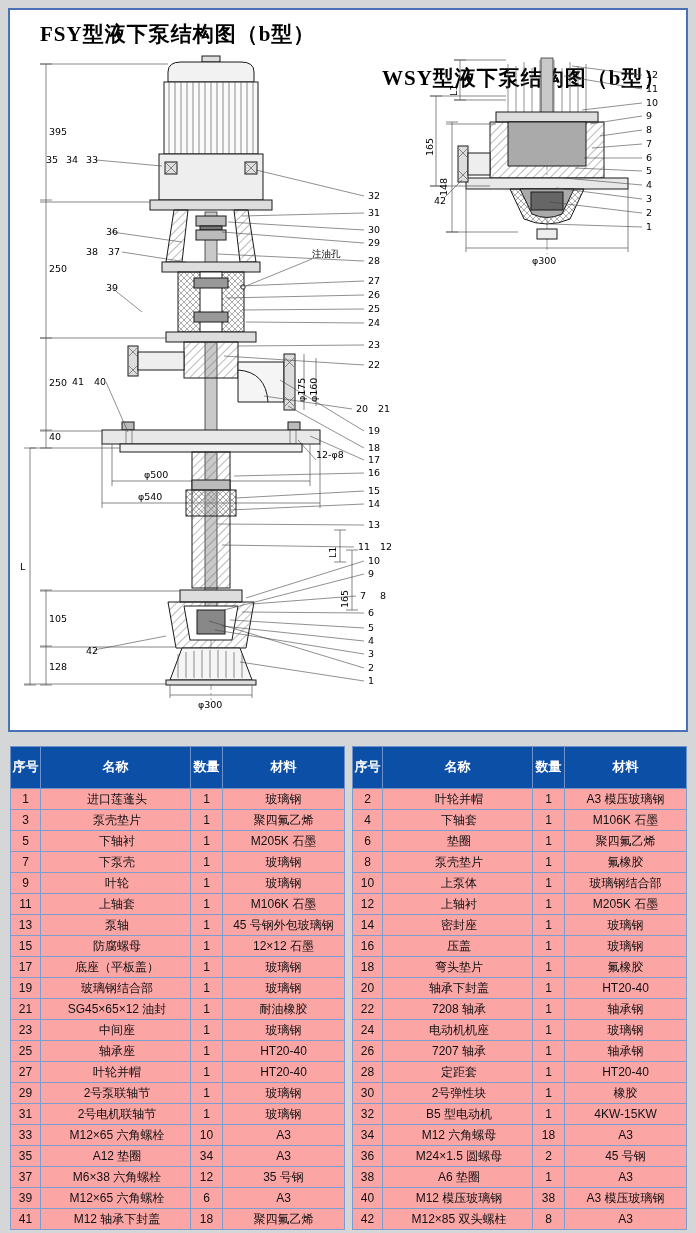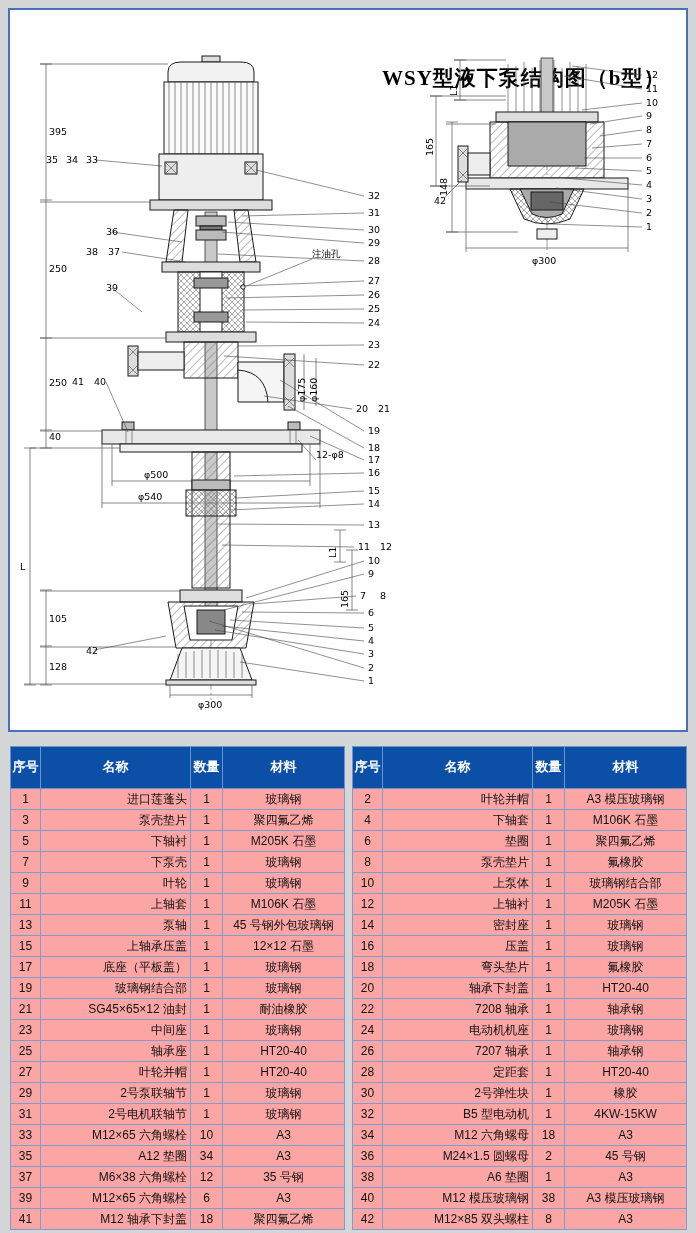--- a/index.html
+++ b/index.html
@@ -38,26 +38,27 @@
   .parts-right { left:352px; width:334px; }
   .parts th {
     background:#0b4fa7; color:#ffffff; font-size:13px; font-weight:bold;
     border:1px solid #6f92cc; height:42px; line-height:1.25; padding:1px;
     word-break:break-all;
   }
   .parts td {
     border:1px solid #7d9ccf; font-size:12px; height:21px; padding:0 3px;
     text-align:center; color:#111; white-space:nowrap; overflow:hidden;
   }
-  .parts td.c1 { text-align:right; padding-left:6px; }
+  .parts td.c1 { text-align:center; padding-left:6px; }
 </style>
 </head>
 <body>
 
 <div class="panel">
+  <div class="title title-fsy">FSY型液下泵结构图（b型）</div>
   <div class="title title-wsy">WSY型液下泵结构图（b型）</div>
 
   <svg class="svg-fsy" width="392" height="672" viewBox="0 0 392 672">
     <defs>
       <pattern id="hatchA" width="6" height="6" patternUnits="userSpaceOnUse" patternTransform="rotate(45)">
         <path d="M0,0 L0,6" stroke="#777" stroke-width="1"></path>
       </pattern>
       <pattern id="hatchB" width="6" height="6" patternUnits="userSpaceOnUse">
         <path d="M0,0L6,6M6,0L0,6" stroke="#888" stroke-width="0.7"></path>
       </pattern>
@@ -349,21 +350,21 @@
           <td class="c3">M106K 石墨</td>
         </tr>
         <tr>
           <td class="c0">13</td>
           <td class="c1">泵轴</td>
           <td class="c2">1</td>
           <td class="c3">45 号钢外包玻璃钢</td>
         </tr>
         <tr>
           <td class="c0">15</td>
-          <td class="c1">上轴承压盖</td>
+          <td class="c1">防腐螺母</td>
           <td class="c2">1</td>
           <td class="c3">12×12 石墨</td>
         </tr>
         <tr>
           <td class="c0">17</td>
           <td class="c1">底座（平板盖）</td>
           <td class="c2">1</td>
           <td class="c3">玻璃钢</td>
         </tr>
         <tr>

